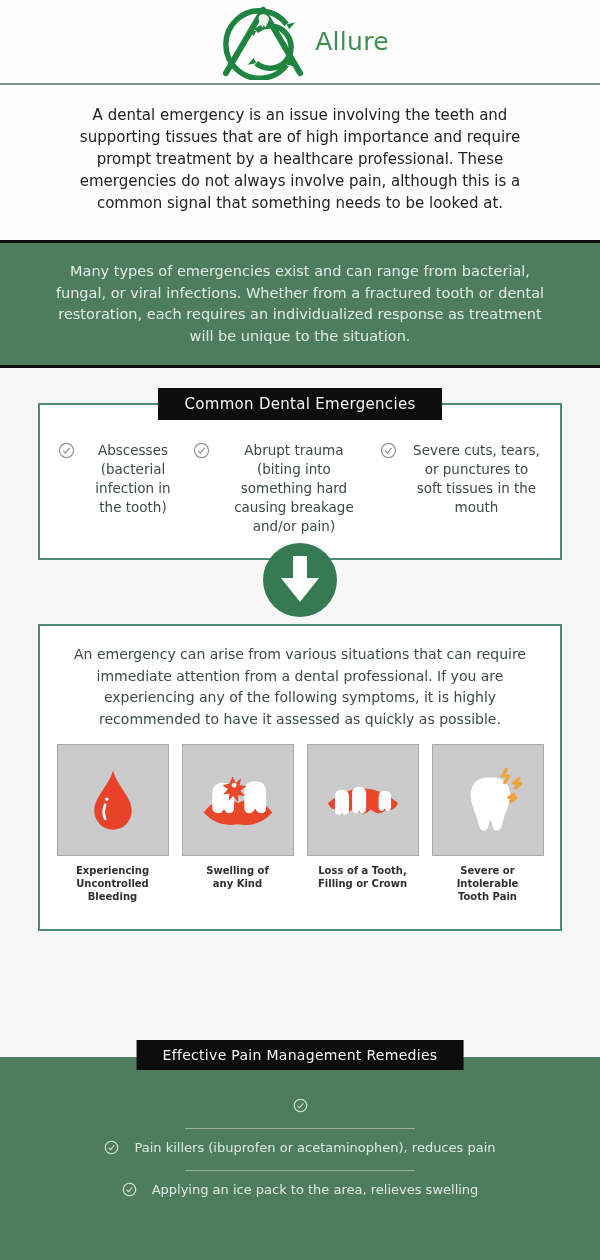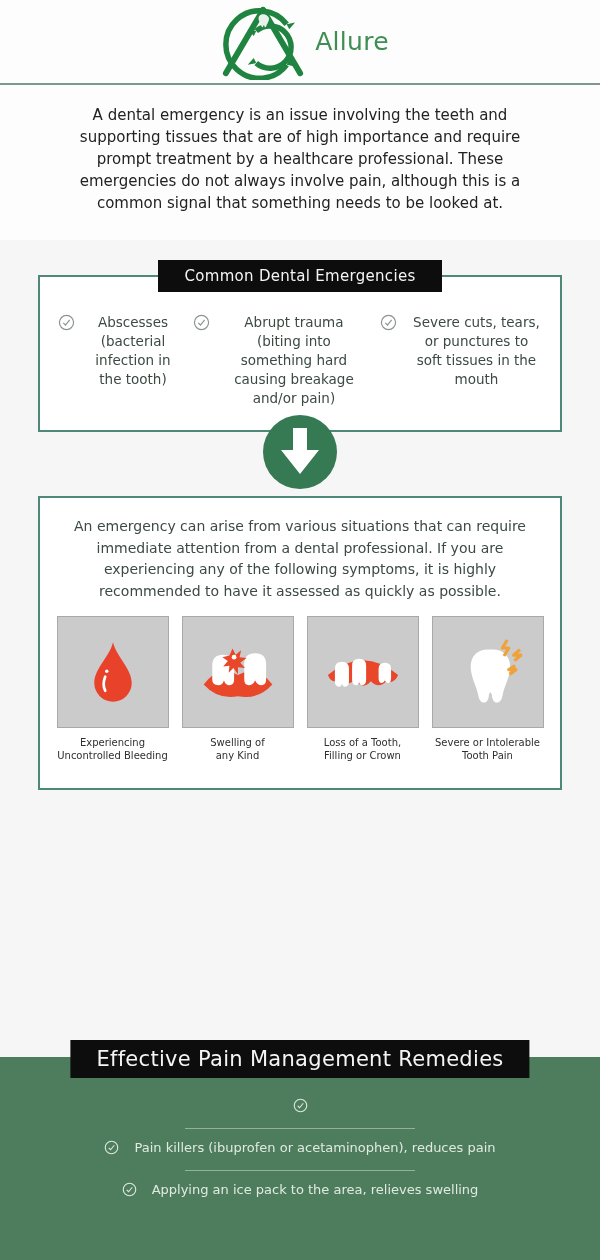--- a/index.html
+++ b/index.html
@@ -64,41 +64,41 @@
 
   .arrow-wrap {
     position: relative; z-index: 3; width: 76px; height: 76px;
     margin: -18px auto 6px auto;
   }
 
   .panel.second p {
     margin: 0 auto; max-width: 468px; text-align: center;
     font-size: 14px; line-height: 21.5px; color: #3c4a44;
   }
-  .tiles { margin-top: 14px; display: flex; justify-content: center; gap: 13px; }
+  .tiles { margin-top: 14px; display: flex; justify-content: center; gap: 13px; font-weight: bold; }
   .tile-col { width: 112px; }
   .tile {
     width: 112px; height: 112px; box-sizing: border-box;
     background: #cbcbcb; border: 1px solid #a9a9a9;
     display: flex; align-items: center; justify-content: center;
   }
   .caption {
     margin-top: 8px; font-size: 10px; line-height: 13px; color: #2f2f2f;
     text-align: center; white-space: pre-line;
   }
 
   
   .bottom {
     position: relative; background: #4e7d5e; box-sizing: border-box;
     padding-top: 40px; flex: 0 0 203px;
   }
   .remedies-title {
     position: absolute; top: -17px; left: 50%; transform: translateX(-50%);
     width: max-content; padding: 7px 26px;
-    background: #0d0d0d; color: #f5f5f5; font-size: 21px; letter-spacing: .3px;
+    background: #0d0d0d; color: #f5f5f5; font-size: 14px; letter-spacing: .3px;
   }
   .remedy-item {
     display: flex; justify-content: center; align-items: flex-start; gap: 15px;
     font-size: 13px; line-height: 18px; color: #e0eae0; text-align: center;
     padding: 0 40px;
   }
   .remedy-item .ci { flex: 0 0 auto; margin-top: 1px; color: #dce8dc; }
   .divider {
     width: 230px; height: 1px; margin: 10px auto;
     background: rgba(255,255,255,.4);
@@ -131,20 +131,23 @@
       <div class="brand-text">
         <div>Allure</div>
       </div>
     </div>
   </header>
 
   <section class="intro">
     <p>A dental emergency is an issue involving the teeth and supporting tissues that are of high importance and require prompt treatment by a healthcare professional. These emergencies do not always involve pain, although this is a common signal that something needs to be looked at.</p>
   </section>
 
+  <section class="band">
+    <p>Many types of emergencies exist and can range from bacterial, fungal, or viral infections. Whether from a fractured tooth or dental restoration, each requires an individualized response as treatment will be unique to the situation.</p>
+  </section>
 
   <section class="gray">
     <div style="height:20px"></div>
 
     <div class="panel-title">Common Dental Emergencies</div>
     <div class="panel first">
       <div class="check-list">
         <div class="check-item">
           <span class="ci">
             <svg width="17" height="17" viewBox="0 0 24 24">

